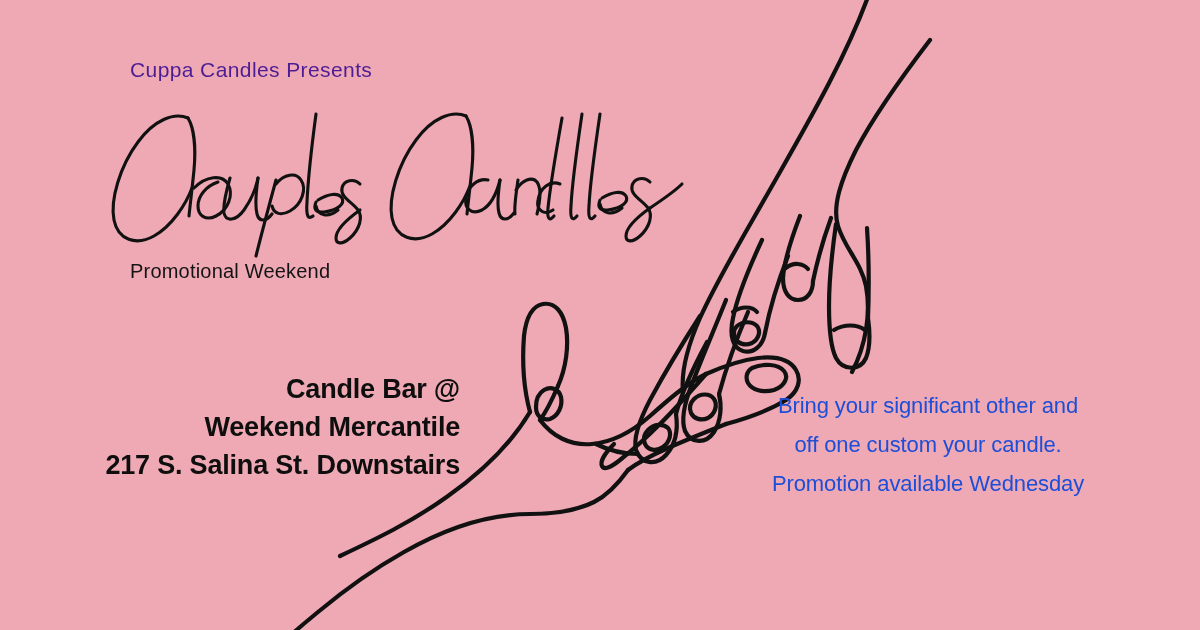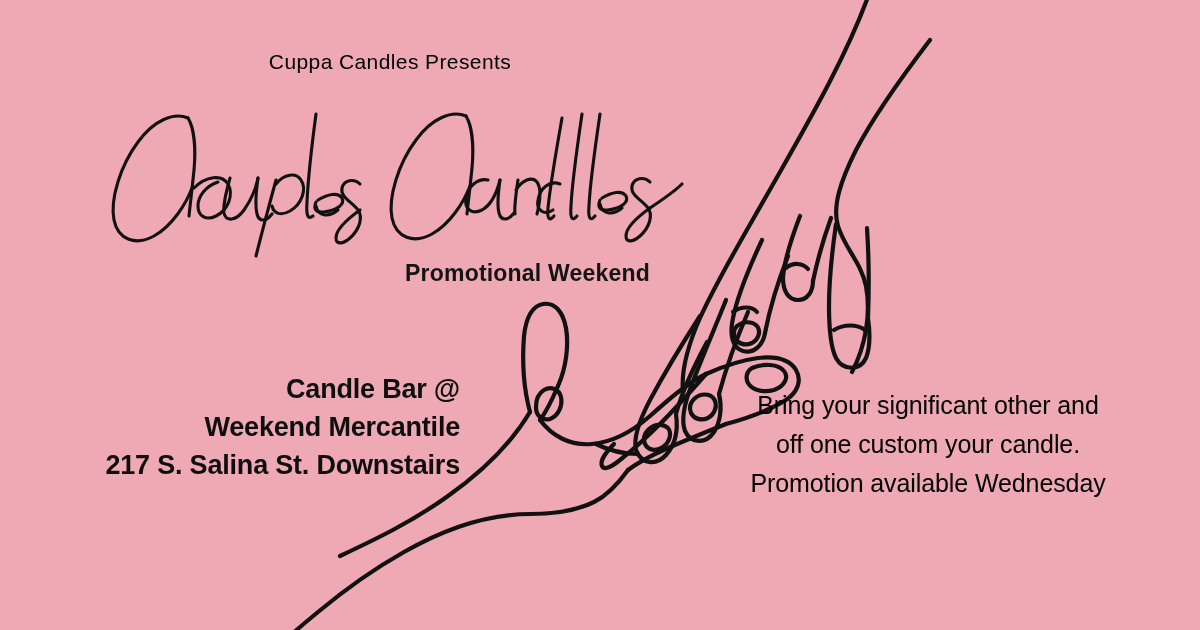--- a/index.html
+++ b/index.html
@@ -32,27 +32,26 @@
     left: 0;
     top: 0;
     width: 1200px;
     height: 630px;
   }
 
   
   #presenter-line {
     position: absolute;
     left: 130px;
-    top: 50px;
+    top: 58px;
     width: 520px;
-    text-align: center;
     font-size: 21px;
     font-weight: 400;
     letter-spacing: 0.4px;
-    color: #000000;
+    color: #4c1d95;
     white-space: nowrap;
   }
 
   
   #title-script {
     position: absolute;
     left: 70px;
     top: 96px;
     width: 640px;
     height: 170px;
@@ -63,23 +62,23 @@
     height: 100%;
     overflow: visible;
   }
 
   
   #subtitle-line {
     position: absolute;
     left: 130px;
     top: 260px;
     width: 520px;
-    text-align: right;
-    font-size: 23px;
-    font-weight: 700;
+    text-align: left;
+    font-size: 20px;
+    font-weight: 400;
     letter-spacing: 0.2px;
     color: #141414;
     white-space: nowrap;
   }
 
   
   #venue-block {
     position: absolute;
     left: 20px;
     top: 370px;
@@ -97,23 +96,23 @@
     text-align: right;
   }
 
   
   #promo-block {
     position: absolute;
     left: 718px;
     top: 386px;
     width: 420px;
     text-align: center;
-    color: #000000;
+    color: #1d4ed8;
     font-weight: 400;
-    font-size: 25px;
+    font-size: 22px;
     line-height: 39px;
     letter-spacing: -0.1px;
   }
   #promo-block .promo-row {
     display: block;
     white-space: nowrap;
   }
 </style>
 </head>
 <body>

